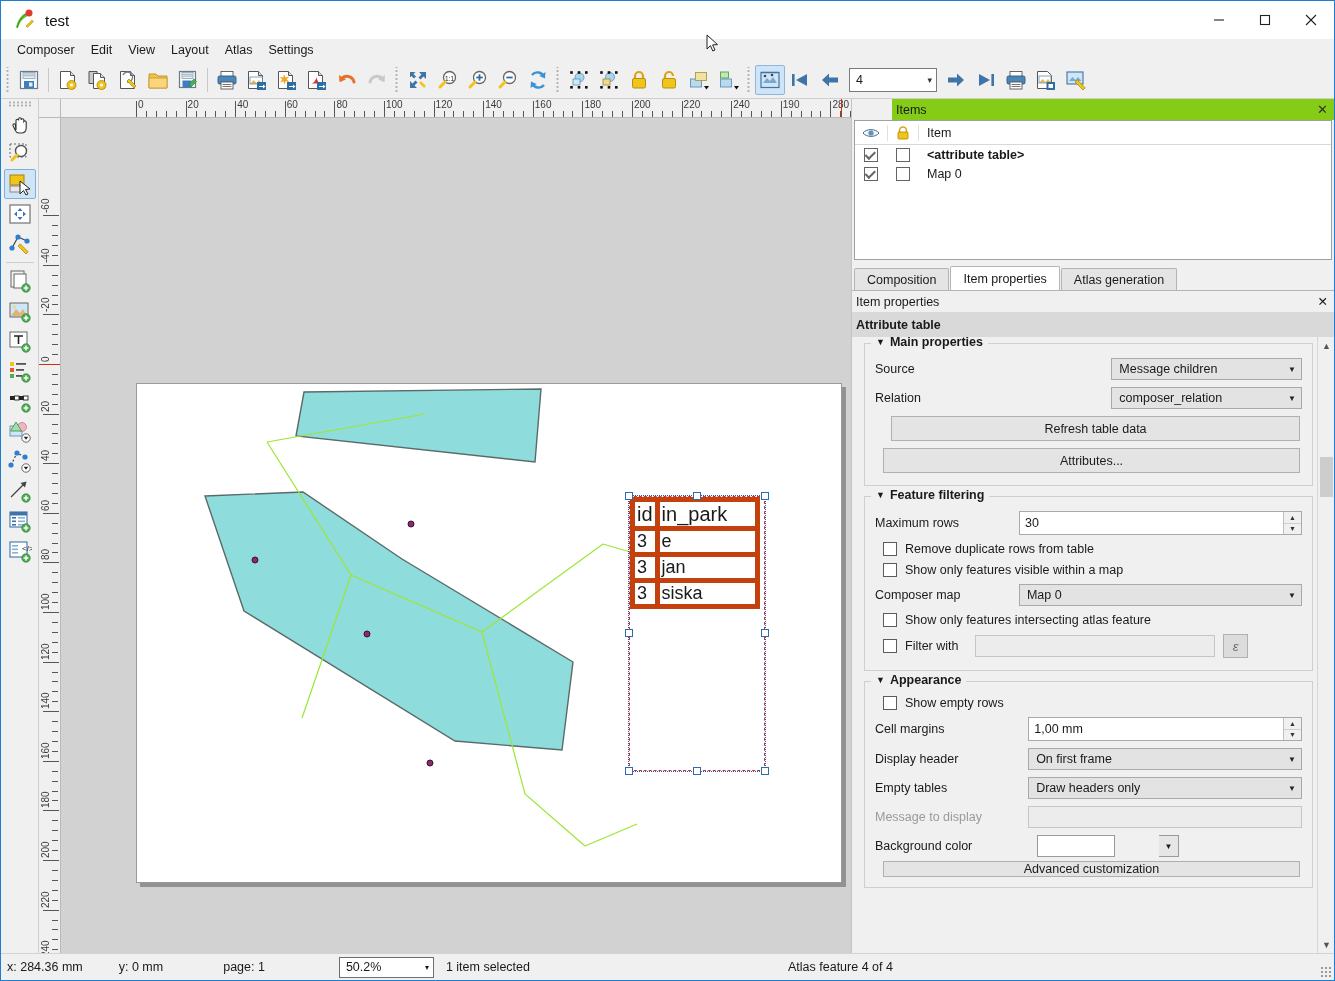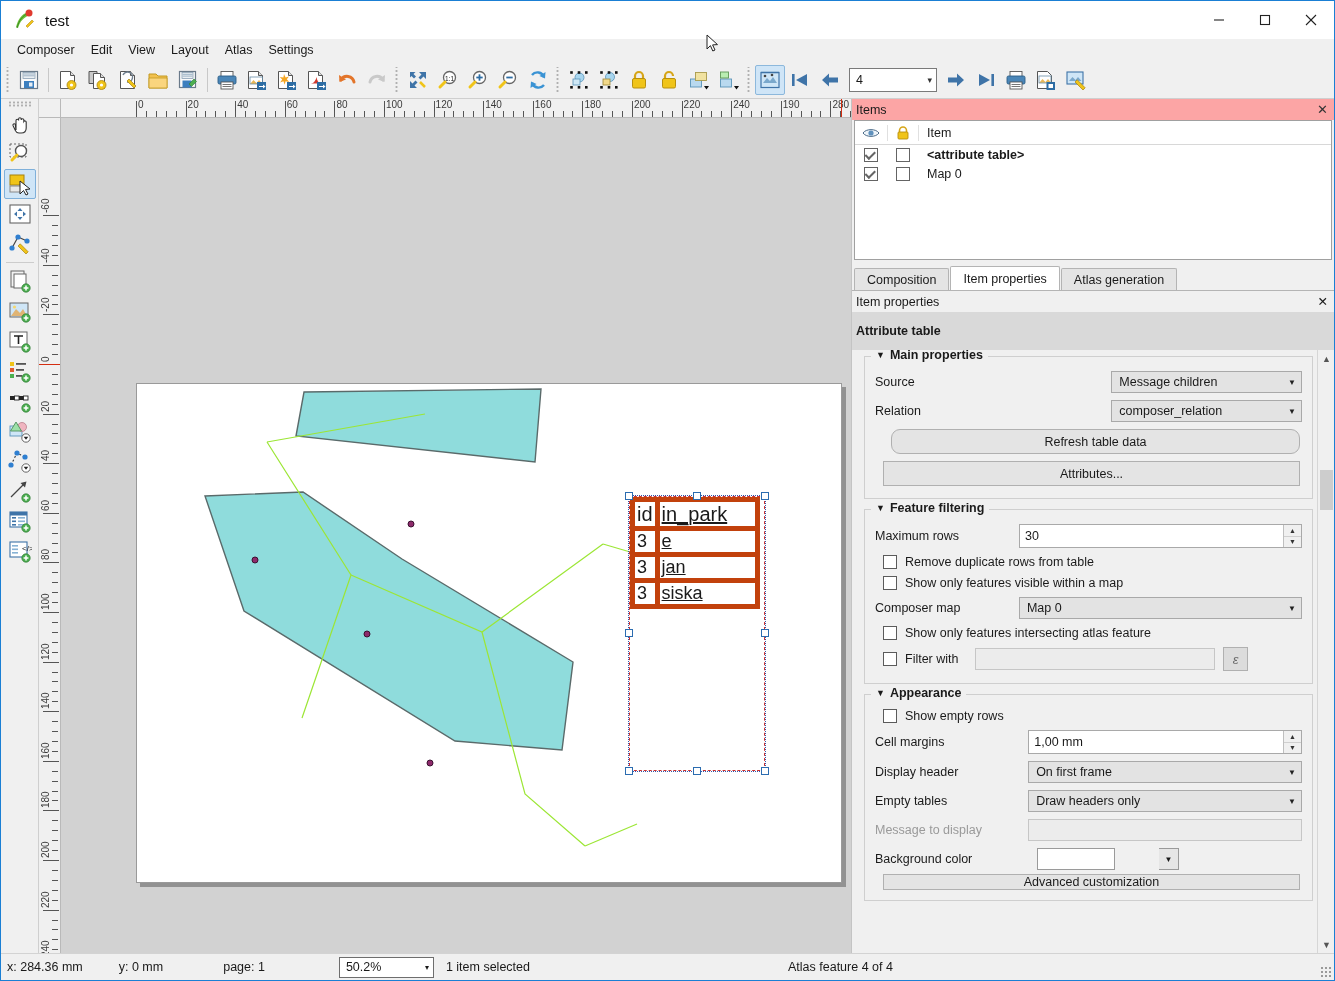--- a/index.html
+++ b/index.html
@@ -163,37 +163,37 @@
     border: 5px solid #c2410c;
     padding: 0px 2px;
     font-size: 18px;
     line-height: 21px;
     text-align: left;
     background: #fff;
     font-weight: normal;
   }
   #attrtable th { font-size: 20px; line-height: 24px; font-weight: normal; }
   #attrtable td.c-id, #attrtable th.c-id { width: 22px; }
-  #attrtable td.c-park, #attrtable th.c-park { width: 100px; text-decoration: underline; }
+  #attrtable td.c-park, #attrtable th.c-park { width: 100px; }
   .handle {
     position: absolute; width: 8px; height: 8px;
     background: #ffffff; border: 1px solid #2b6cb0;
   }
 
   
   #rightdock {
     width: 483px; flex: 0 0 483px;
     background: #f0f0f0; display: flex; flex-direction: column;
     border-left: 1px solid #c4c4c4;
   }
   .dock-title {
     height: 21px; display: flex; align-items: center; justify-content: space-between;
     padding: 0 6px 0 4px;
-    background: #fca5a5;
-    font-size: 12.5px; color: #1a1a1a;
+    background: #84cc16;
+    font-size: 12.5px; color: #1a1a1a; margin-left: 40px;
   }
   .dock-title .dock-close { font-size: 13px; color: #333; line-height: 1; }
   #items-list {
     margin: 0 2px; height: 140px; background: #fff; border: 1px solid #a0a0a0;
     overflow: hidden;
   }
   #items-header { display: flex; height: 24px; align-items: center; border-bottom: 1px solid #d8d8d8; }
   #items-header .col-eye { width: 32px; display: flex; justify-content: center; }
   #items-header .col-lock { width: 32px; display: flex; justify-content: center; border-left: 1px solid #e0e0e0; border-right: 1px solid #e0e0e0;}
   #items-header .col-name { padding-left: 8px; }
@@ -222,21 +222,21 @@
   }
   .tab.active { background: #ffffff; height: 24px; }
 
   
   #props-panel { flex: 1 1 auto; display: flex; flex-direction: column; border-top: 1px solid #b4b4b4; }
   #props-head {
     height: 21px; display: flex; align-items: center; justify-content: space-between;
     padding: 0 6px 0 4px; background: #f0f0f0; font-size: 12.5px;
   }
   #props-subhead {
-    height: 38px; display: flex; align-items: center; padding-left: 4px;
+    height: 25px; display: flex; align-items: center; padding-left: 4px;
     background: #d9d9d9; font-weight: bold; font-size: 12.5px;
   }
   #props-scrollwrap { flex: 1 1 auto; position: relative; background: #f0f0f0; overflow: hidden; }
   #props-body {
     position: absolute; left: 0; top: 0; right: 17px; bottom: 0;
     padding: 6px 4px 0 12px;
     overflow: hidden;
   }
   #props-scrollbar {
     position: absolute; right: 0; top: 0; width: 17px; bottom: 0;
@@ -1151,21 +1151,21 @@
               </div>
 
               <div class="row">
                 <span class="lbl" style="width:208px;">Relation</span>
                 <div class="combo" style="width:205px;">
                   <span>composer_relation</span>
                   <span class="chev">▼</span>
                 </div>
               </div>
 
-              <div class="btn-wide" style="margin-left:16px;margin-right:2px;border-radius:9px;">Refresh table data</div>
+              <div class="btn-wide" style="margin-left:16px;margin-right:2px;">Refresh table data</div>
               <div class="btn-wide" style="margin-left:8px;margin-right:2px;margin-bottom:2px;">Attributes...</div>
             </div>
 
             <div class="group" style="padding-top:10px;">
               <div class="group-title">
                 <span class="tri">▼</span>
                 <span>Feature filtering</span>
               </div>
 
               <div class="row" style="margin-top:4px;">

